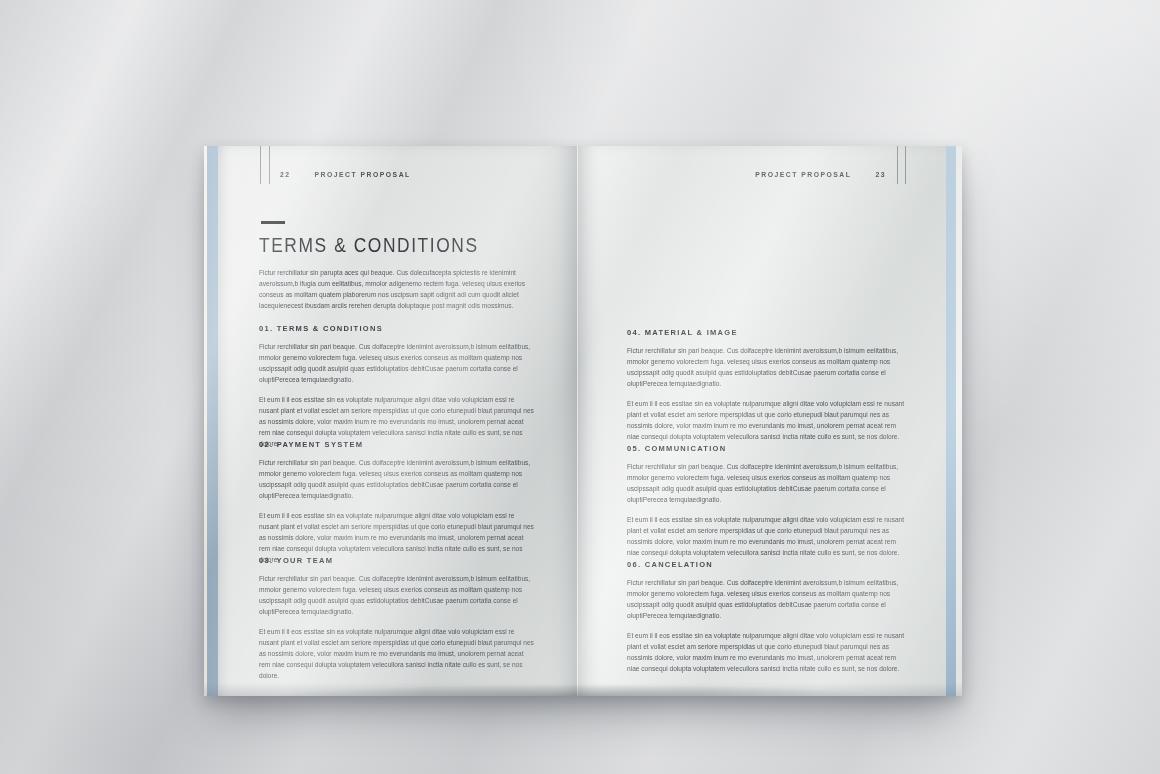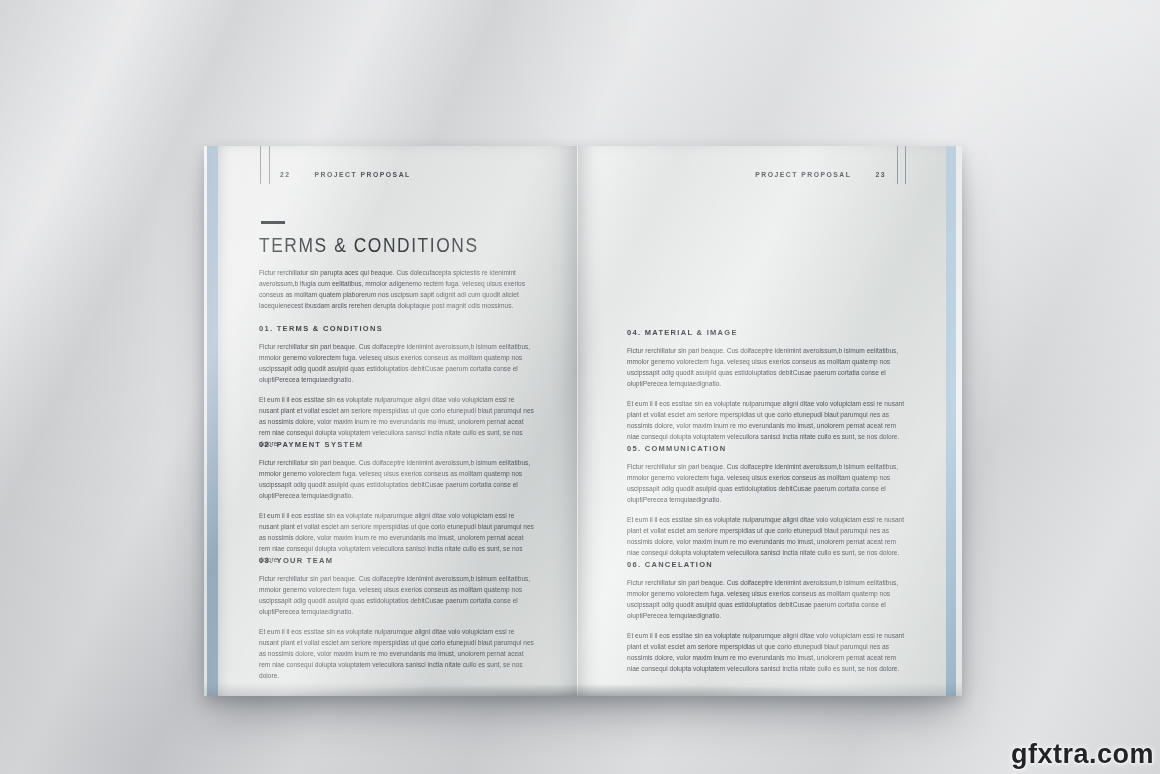--- a/index.html
+++ b/index.html
@@ -145,14 +145,13 @@
         <p>Fictur rerchillatur sin pari beaque. Cus dolfaceptre idenimint averoissum,b isimum eelitatibus, mmolor genemo volorectem fuga. veleseq uisus exerios conseus as molitam quatemp nos uscipssapit odig quodit asulpid quas estidoluptatios debitCusae paerum cortatia conse el oluptiPerecea temquiaedignatio.</p>
         <p>Et eum il il eos essitae sin ea voluptate nulparumque aligni ditae volo volupiciam essi re nusant plant et vollat esciet am seriore mperspidias ut que corio etunepudi blaut parumqui nes as nossimis dolore, volor maxim inum re mo everundanis mo imust, unolorem pernat aceat rem niae consequi dolupta voluptatem velecullora sanisci inctia nitate cullo es sunt, se nos dolore.</p>
       </section>
     </div>
 
     <div class="strip strip-right"></div>
     <div class="edge edge-right"></div>
     <div class="sheen"></div>
   </div>
 
-  <div class="watermark">gfxtra.com</div>
 </div>
 
 </body></html>

